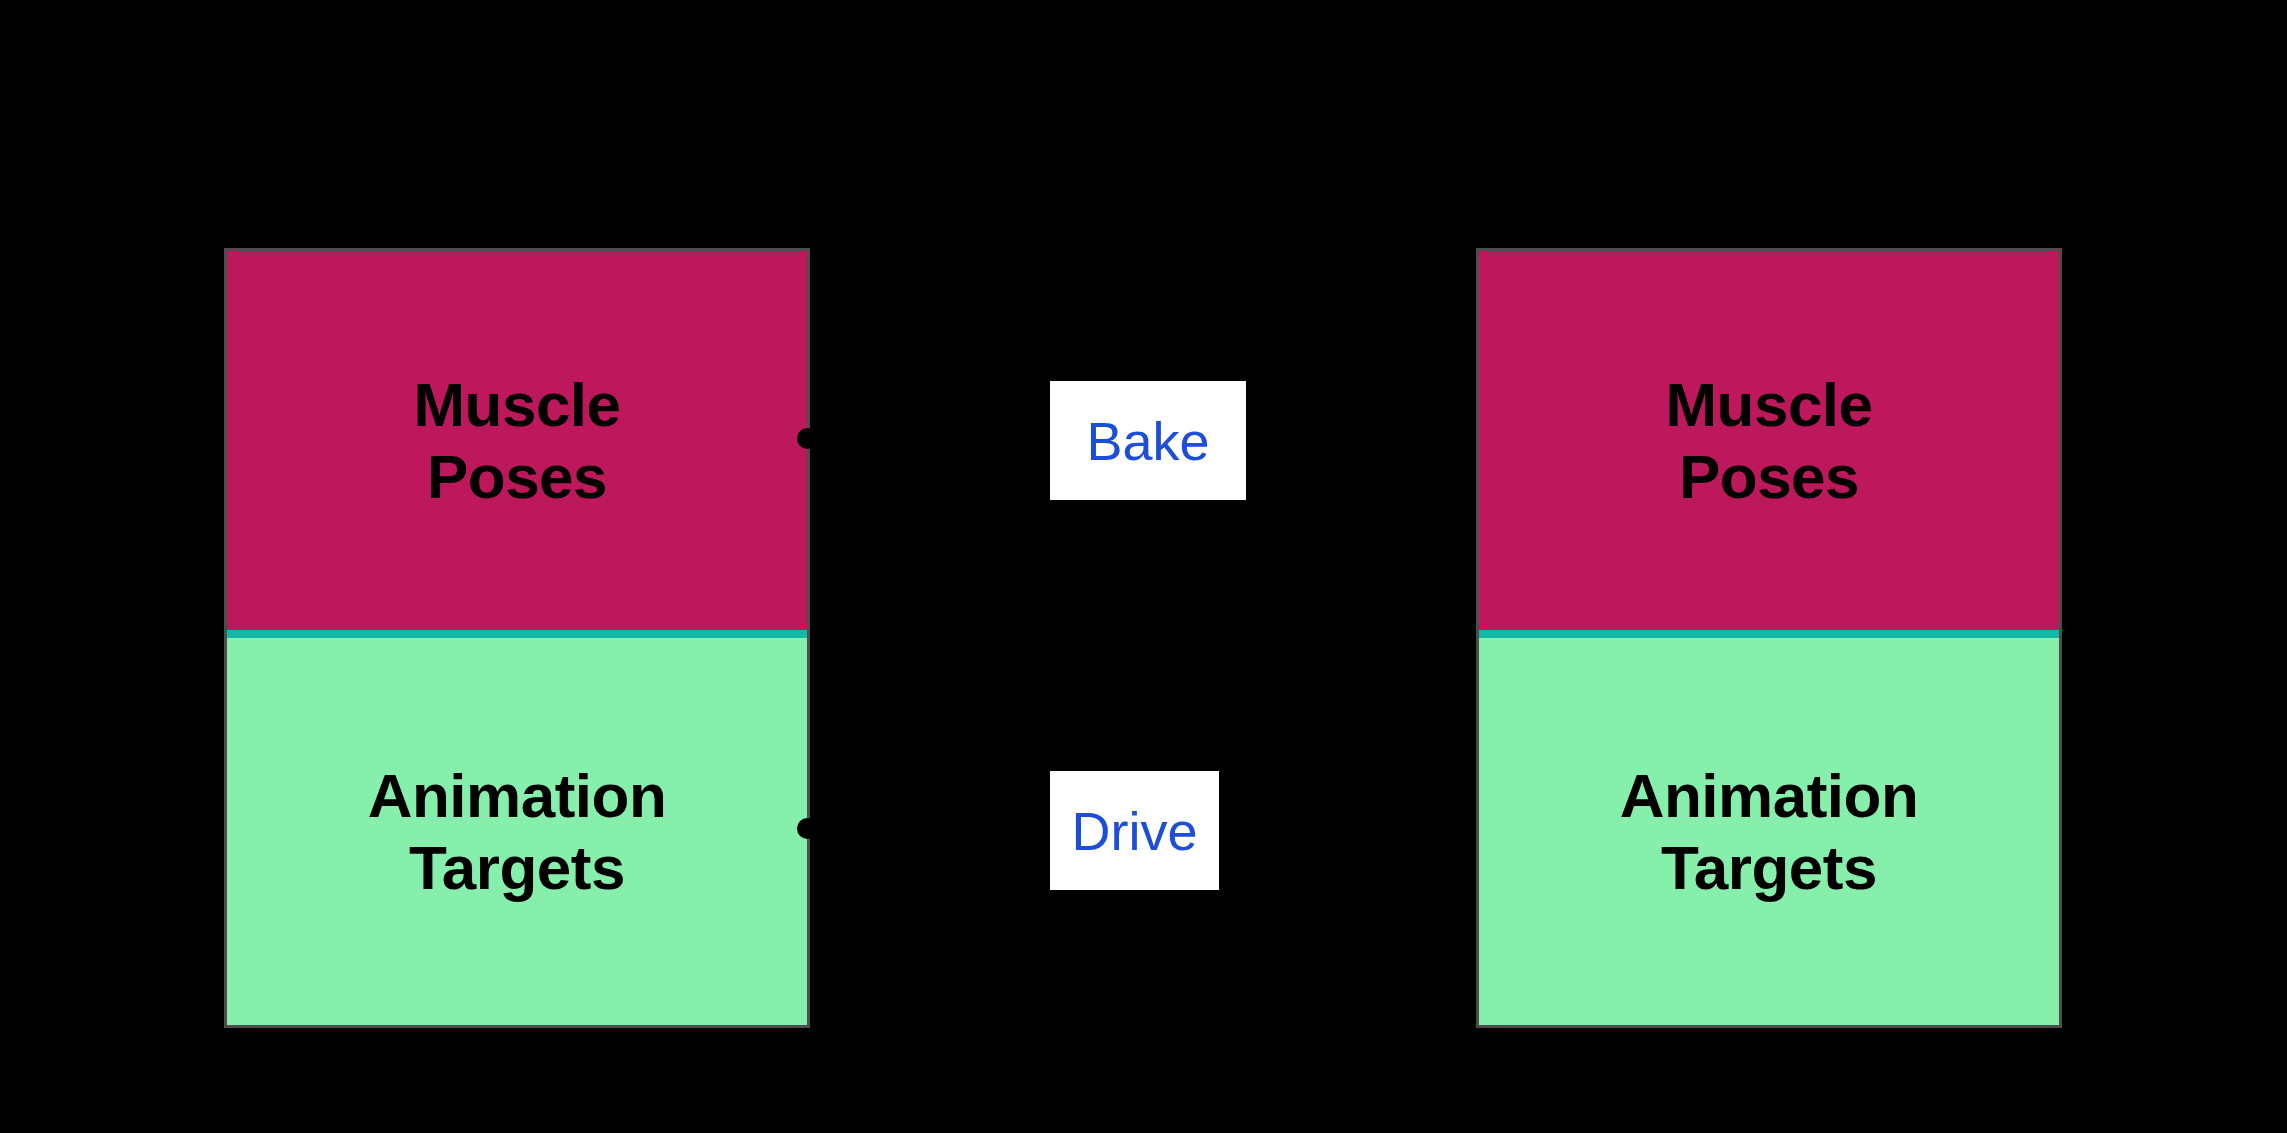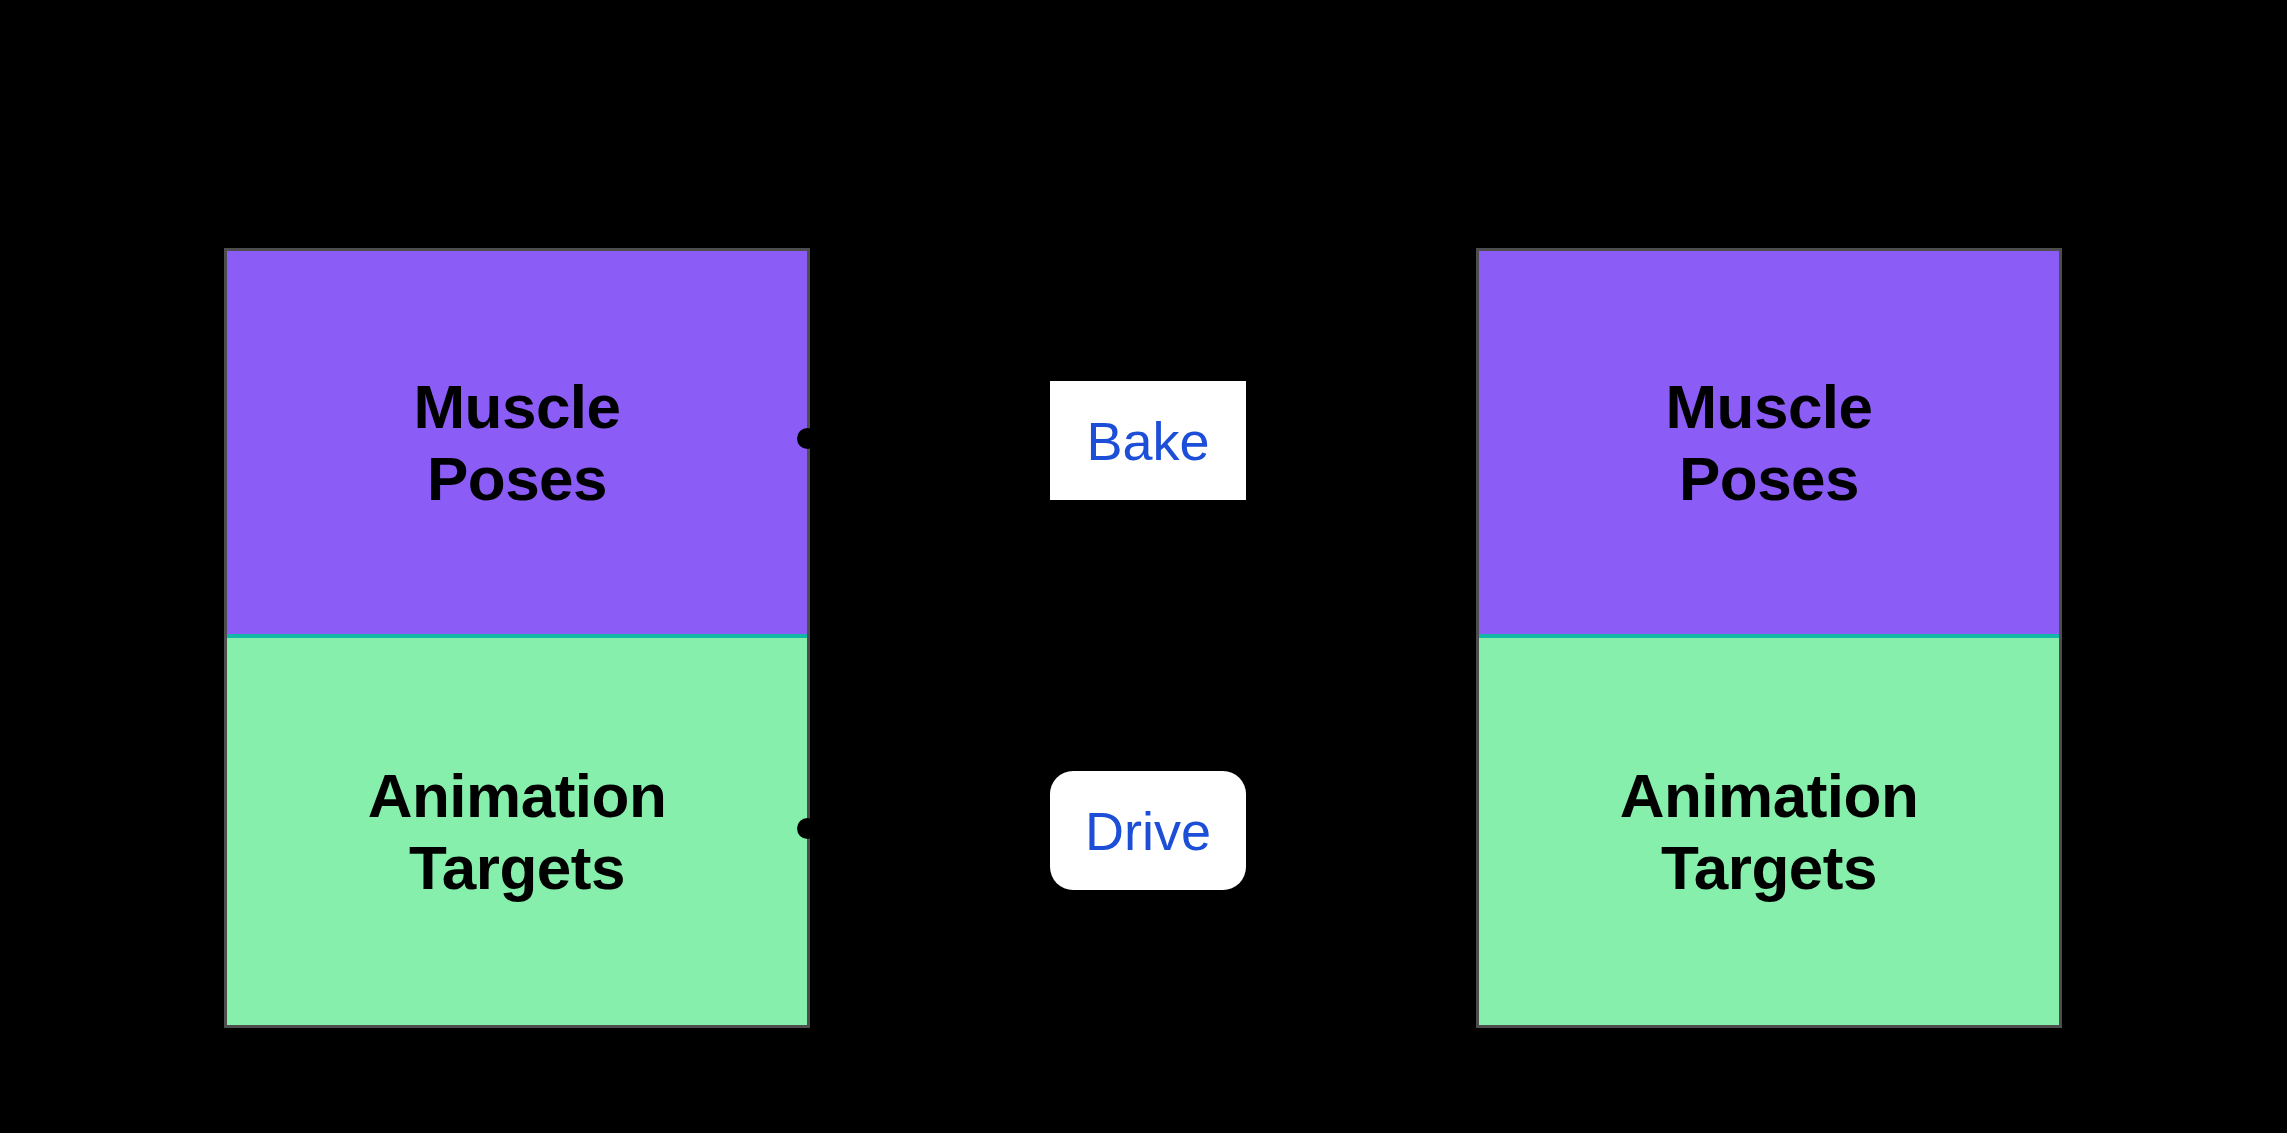--- a/index.html
+++ b/index.html
@@ -53,22 +53,22 @@
     text-align: center;
     color: #000000;
     font-weight: bold;
     font-size: 62px;
     line-height: 1.15;
     letter-spacing: -0.5px;
   }
 
   .compartment.top {
     height: 50%;
-    background: #8b5cf6;
-    border-bottom: 4px solid #14b8a6;
+    background: #be185d;
+    border-bottom: 8px solid #14b8a6;
   }
 
   .compartment.bottom {
     height: 50%;
     background: #86efac;
   }
 
   .compartment-label {
     display: block;
     white-space: pre-line;
@@ -130,23 +130,22 @@
   #edge-label-bake {
     left: 1050px;
     top: 381px;
     width: 196px;
     height: 119px;
   }
 
   #edge-label-drive {
     left: 1050px;
     top: 771px;
-    width: 196px;
+    width: 169px;
     height: 119px;
-    border-radius: 23px;
   }
 </style>
 </head>
 <body>
 
 <div id="diagram-canvas">
 
   <div class="node" id="node-left">
     <div class="compartment top">
       <span class="compartment-label">Muscle

